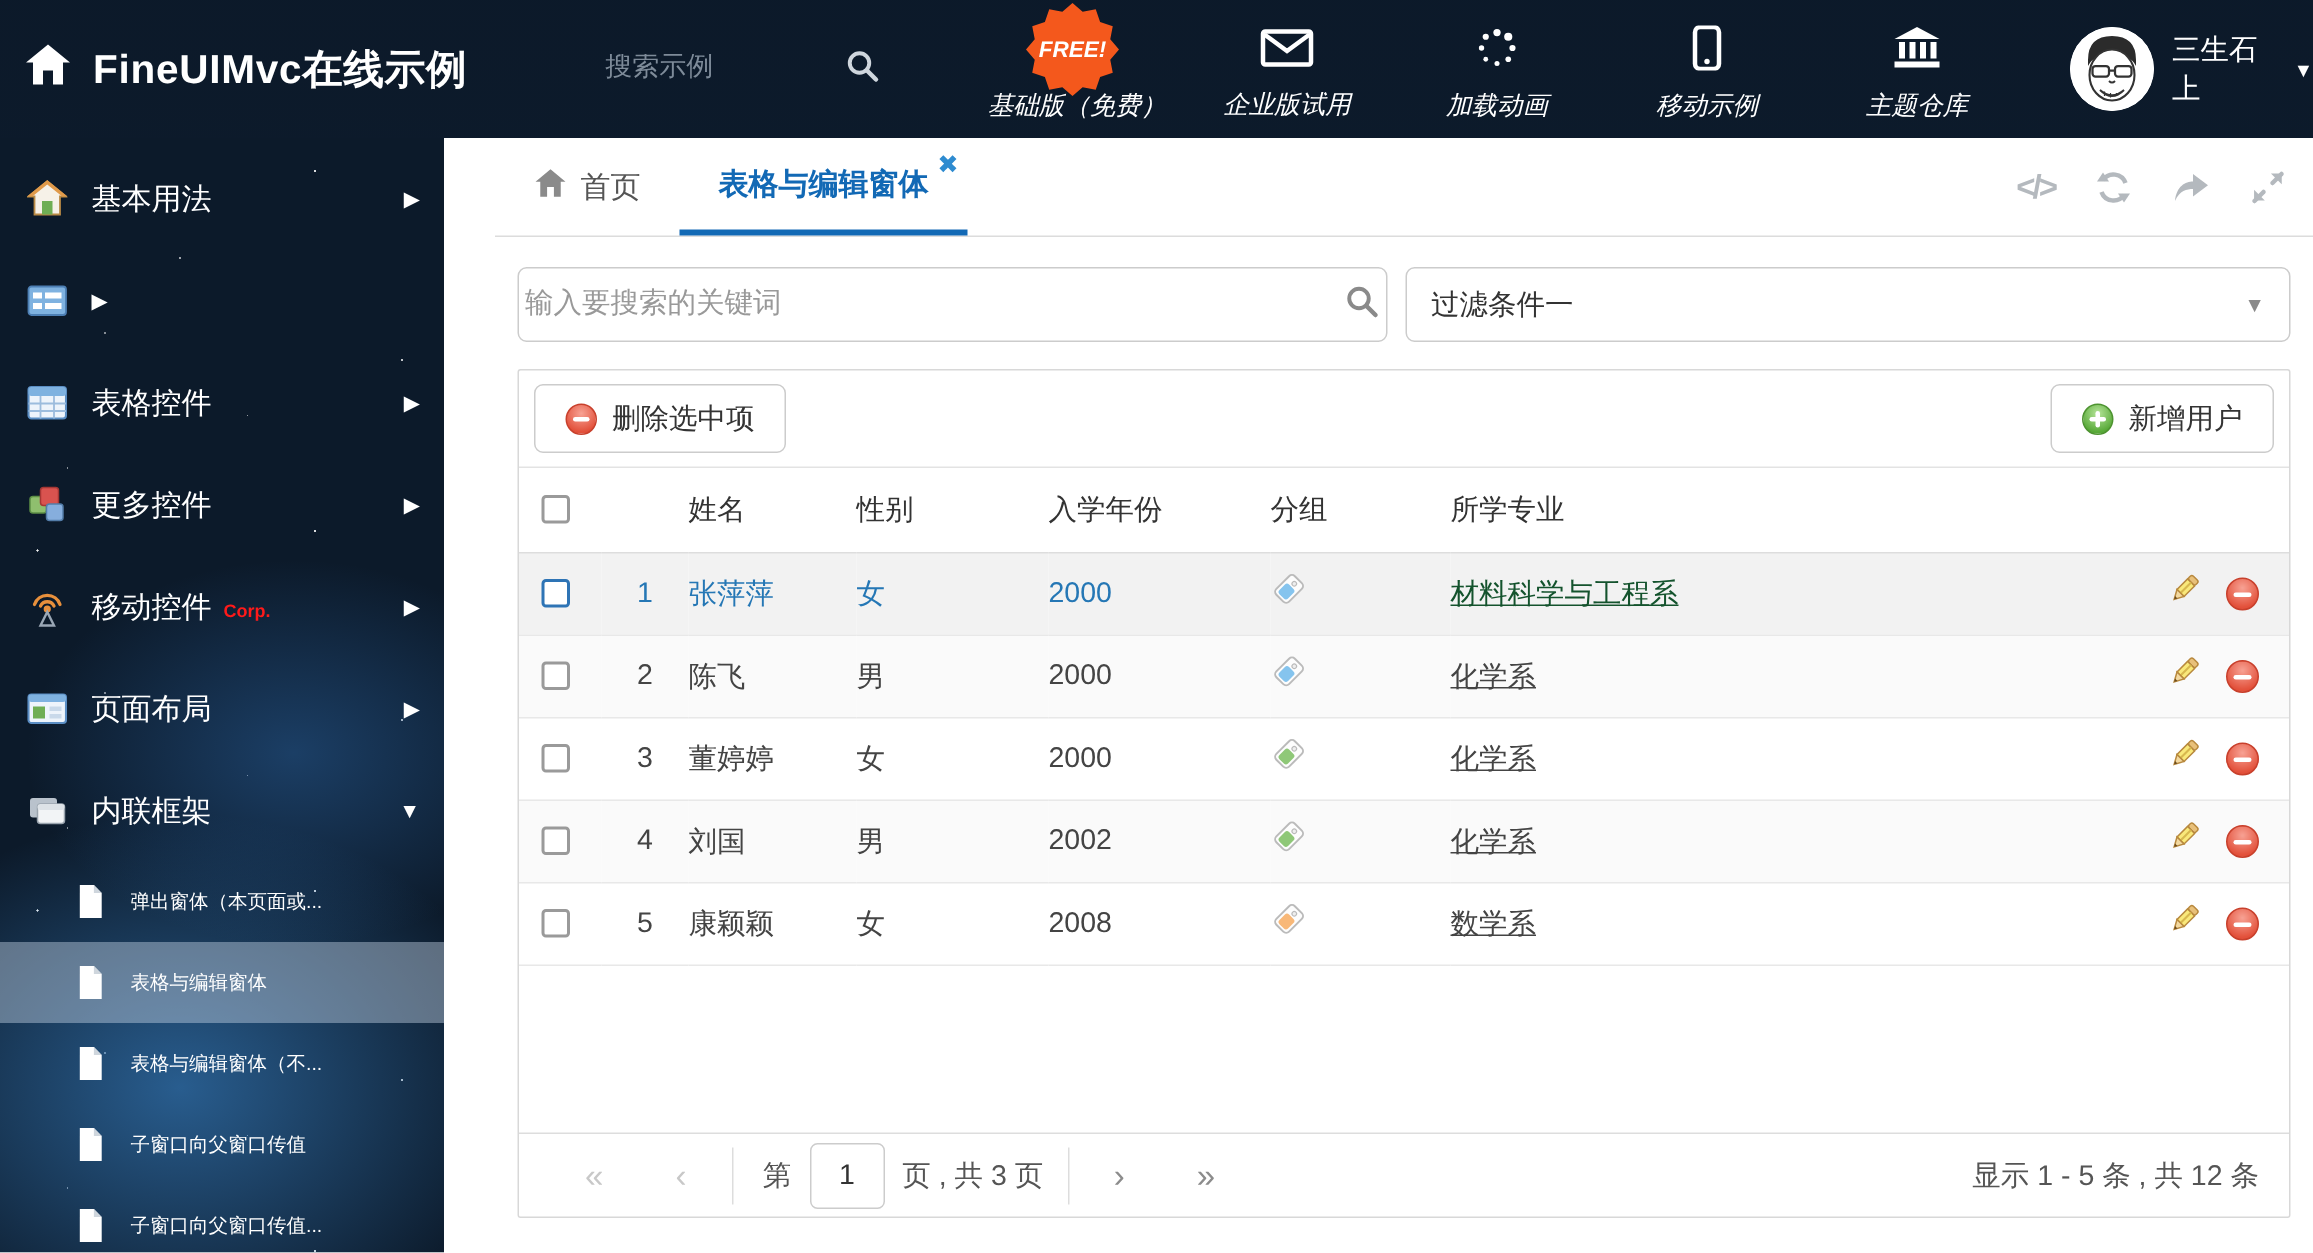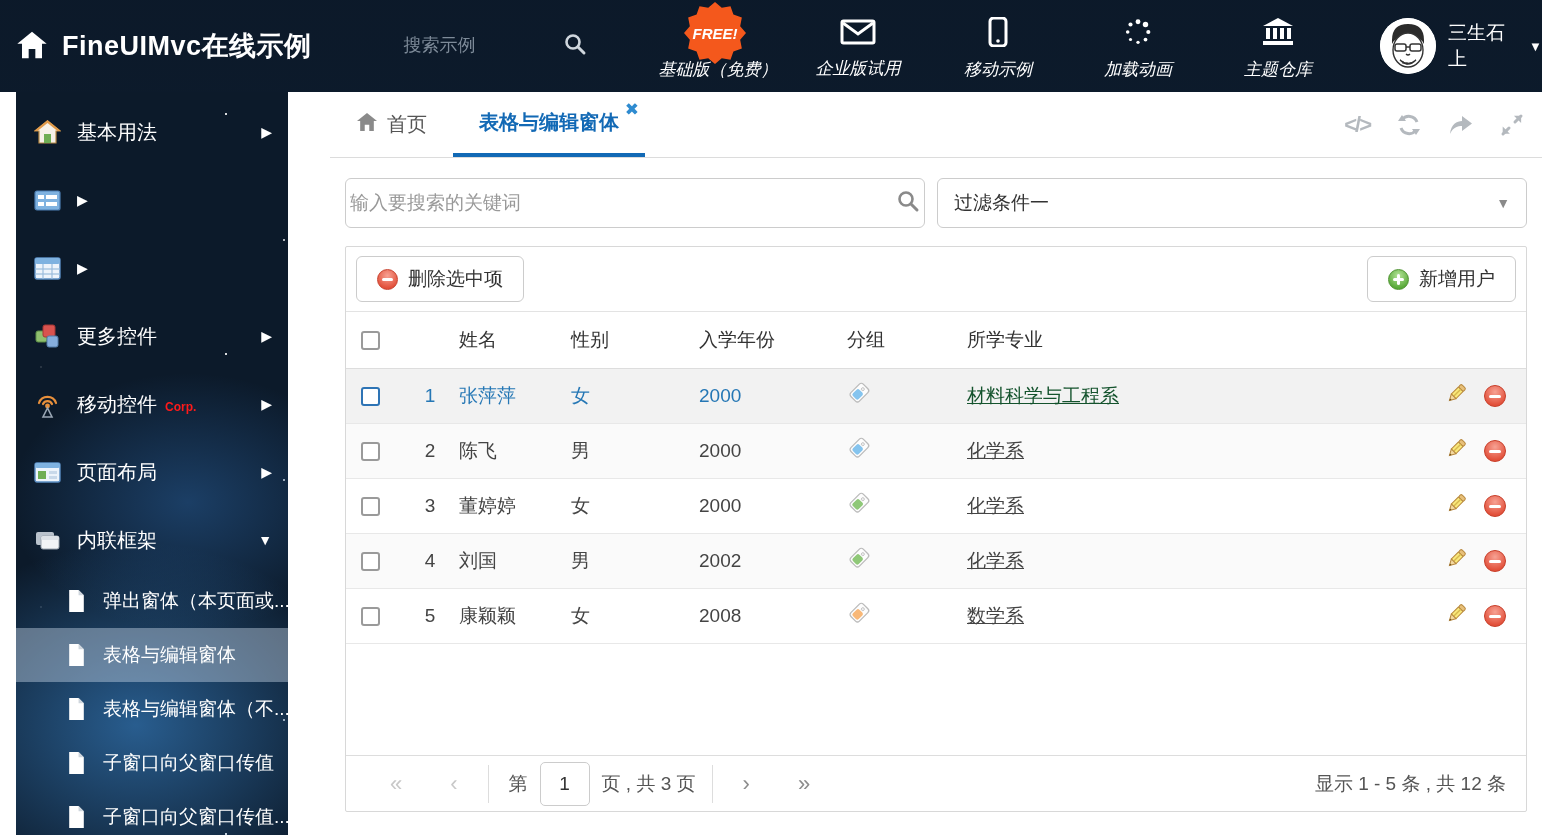--- a/index.html
+++ b/index.html
@@ -19,56 +19,56 @@
       radial-gradient(1px 1px at 165px 185px, rgba(255,255,255,.55) 50%, transparent 55%),
       radial-gradient(1.1px 1.1px at 310px 95px, rgba(255,255,255,.7) 50%, transparent 55%),
       radial-gradient(1px 1px at 45px 220px, rgba(255,255,255,.5) 50%, transparent 55%);
     background-size:340px 240px;
   }
 
   
   .header { position:absolute; top:0; left:0; width:1542px; height:92px;
     display:flex; align-items:center; color:#fff; z-index:5;
     background-image:linear-gradient(180deg, rgba(10,22,38,.2), rgba(14,33,54,.2)); }
-  .brand { display:flex; align-items:flex-end; gap:14px; padding-left:16px; width:420px; }
+  .brand { display:flex; align-items:flex-start; gap:14px; padding-left:16px; width:420px; }
   .brand-title { font-size:27px; font-weight:bold; letter-spacing:.5px; }
   .hdr-search { display:flex; align-items:center; width:230px; }
   .hdr-search input { background:transparent; border:none; outline:none; color:#e8eef4;
     font-size:18px; width:160px; font-family:Liberation Mono, monospace; }
   .hdr-search input::placeholder { color:#7e8b99; }
   .hdr-nav { display:flex; align-items:center; gap:8px; margin-left:28px;font-style:italic; }
   .hdr-item { position:relative; width:132px; display:flex; flex-direction:column;
     align-items:center; gap:7px; cursor:pointer; padding-top:6px; }
   .hdr-item .lbl { font-size:17px; white-space:nowrap; }
   .free-badge { position:absolute; left:684px; top:2px; width:62px; height:62px;
     background:#f4581c; color:#fff; font-weight:bold; font-style:italic; font-size:15px;
     display:flex; align-items:center; justify-content:center; z-index:6;
     clip-path:polygon(100% 50%,90.6% 60.9%,93.3% 75%,79.7% 79.7%,75% 93.3%,60.9% 90.6%,50% 100%,39.1% 90.6%,25% 93.3%,20.3% 79.7%,6.7% 75%,9.4% 60.9%,0% 50%,9.4% 39.1%,6.7% 25%,20.3% 20.3%,25% 6.7%,39.1% 9.4%,50% 0%,60.9% 9.4%,75% 6.7%,79.7% 20.3%,93.3% 25%,90.6% 39.1%); }
   .user { display:flex; align-items:center; gap:12px; margin-left:36px; cursor:pointer; }
   .avatar { width:56px; height:56px; border-radius:50%; background:#fff; overflow:hidden;
     flex:0 0 auto; }
   .user-name { font-size:19px; }
   .caret-down { font-size:13px; color:#fff; }
 
   
-  .sidebar { position:absolute; top:92px; left:0; width:272px; height:743px;
-    color:#fff; overflow:hidden;margin-left:16px; }
+  .sidebar { position:absolute; top:92px; left:0; width:296px; height:743px;
+    color:#fff; overflow:hidden; }
   .sidebar .nebula1 { position:absolute; left:-120px; bottom:-80px; width:480px; height:380px;
     background:radial-gradient(ellipse at center, rgba(64,148,225,.55), transparent 68%); }
   .sidebar .nebula2 { position:absolute; right:-80px; top:280px; width:360px; height:260px;
     background:radial-gradient(ellipse at center, rgba(52,122,198,.38), transparent 70%); }
   .side-list { position:relative; z-index:2; padding-top:6px; }
   .side-item { height:68px; display:flex; align-items:center; padding:0 16px 0 18px;
     cursor:pointer; }
   .side-item .s-icon { width:27px; height:27px; margin-right:16px; flex:0 0 auto; }
   .side-item .s-label { font-size:20px; flex:1; display:flex; align-items:baseline; gap:8px; }
   .corp-badge { color:#ff1a1a; font-size:12px; font-weight:bold; }
   .side-arrow { font-size:14px; color:#fff; }
   .side-subitem { height:54px; display:flex; align-items:center; padding-left:50px;
-    cursor:pointer; font-size:19px; }
+    cursor:pointer; font-size:13px; }
   .side-subitem .f-icon { width:21px; height:24px; margin-right:16px; flex:0 0 auto; }
   .side-subitem.active { background:rgba(205,220,235,.42); }
   .sub-label { white-space:nowrap; overflow:hidden; }
 
   
   .main { position:absolute; left:330px; top:92px; width:1212px; height:548px; background:#fff; }
   .tabbar { height:66px; border-bottom:1px solid #dcdcdc; display:flex; align-items:stretch;
     position:relative; }
   .tab { display:flex; align-items:center; gap:9px; padding:0 26px; font-size:20px;
     color:#555; cursor:pointer; position:relative; }
@@ -187,43 +187,43 @@
         <span>
           <svg width="36" height="28" viewBox="0 0 36 28">
               <rect x="2" y="3" width="32" height="22" rx="1.5" fill="none" stroke="#fff" stroke-width="3"></rect>
               <path d="M3 5 L18 16 L33 5" fill="none" stroke="#fff" stroke-width="3"></path>
             </svg>
         </span>
         <span class="lbl">企业版试用</span>
       </div>
       <div class="hdr-item">
         <span>
-          <svg width="20" height="30" viewBox="0 0 20 30">
-              <rect x="2" y="1" width="16" height="28" rx="3.5" fill="none" stroke="#fff" stroke-width="3"></rect>
-              <circle cx="10" cy="24" r="1.8" fill="#fff"></circle>
-            </svg>
-        </span>
-        <span class="lbl">移动示例</span>
-      </div>
-      <div class="hdr-item">
-        <span>
           <svg width="32" height="30" viewBox="0 0 32 32">
               <g fill="#fff">
                 <circle cx="16" cy="5" r="2.6"></circle>
                 <circle cx="24" cy="8" r="2.9"></circle>
                 <circle cx="27" cy="16" r="2.2"></circle>
                 <circle cx="24" cy="24" r="2.0"></circle>
                 <circle cx="16" cy="27" r="1.8"></circle>
                 <circle cx="8" cy="24" r="1.7"></circle>
                 <circle cx="5" cy="16" r="1.9"></circle>
                 <circle cx="8" cy="8" r="2.2"></circle>
               </g>
             </svg>
         </span>
         <span class="lbl">加载动画</span>
+      </div>
+      <div class="hdr-item">
+        <span>
+          <svg width="20" height="30" viewBox="0 0 20 30">
+              <rect x="2" y="1" width="16" height="28" rx="3.5" fill="none" stroke="#fff" stroke-width="3"></rect>
+              <circle cx="10" cy="24" r="1.8" fill="#fff"></circle>
+            </svg>
+        </span>
+        <span class="lbl">移动示例</span>
       </div>
       <div class="hdr-item">
         <span>
           <svg width="34" height="30" viewBox="0 0 34 30">
               <path d="M17 1 L32 9 H2 Z" fill="#fff"></path>
               <rect x="5" y="11" width="4" height="11" fill="#fff"></rect>
               <rect x="12" y="11" width="4" height="11" fill="#fff"></rect>
               <rect x="19" y="11" width="4" height="11" fill="#fff"></rect>
               <rect x="26" y="11" width="4" height="11" fill="#fff"></rect>
               <rect x="2" y="24" width="30" height="4" fill="#fff"></rect>
@@ -292,20 +292,23 @@
               <rect x="1" y="3" width="25" height="21" rx="2" fill="#eef4fb" stroke="#5b8ec4" stroke-width="1.4"></rect>
               <rect x="1" y="3" width="25" height="6" rx="2" fill="#7fb2e0"></rect>
               <g stroke="#9cbcdd" stroke-width="1.2">
                 <line x1="1" y1="14" x2="26" y2="14"></line>
                 <line x1="1" y1="19" x2="26" y2="19"></line>
                 <line x1="9" y1="9" x2="9" y2="24"></line>
                 <line x1="18" y1="9" x2="18" y2="24"></line>
               </g>
             </svg>
         </span>
+        <span class="s-label">
+            <span>表格控件</span>
+          </span>
         <span class="side-arrow">▶</span>
       </div>
 
       <div class="side-item">
         <span class="s-icon">
           <svg width="27" height="27" viewBox="0 0 27 27">
               <rect x="2" y="8" width="11" height="11" rx="2" fill="#8fbf6e" stroke="#5d8f46" stroke-width="1"></rect>
               <rect x="9" y="2" width="12" height="12" rx="2" fill="#d9534f" stroke="#a53734" stroke-width="1"></rect>
               <rect x="13" y="13" width="11" height="11" rx="2" fill="#86aedd" stroke="#537da9" stroke-width="1"></rect>
             </svg>

